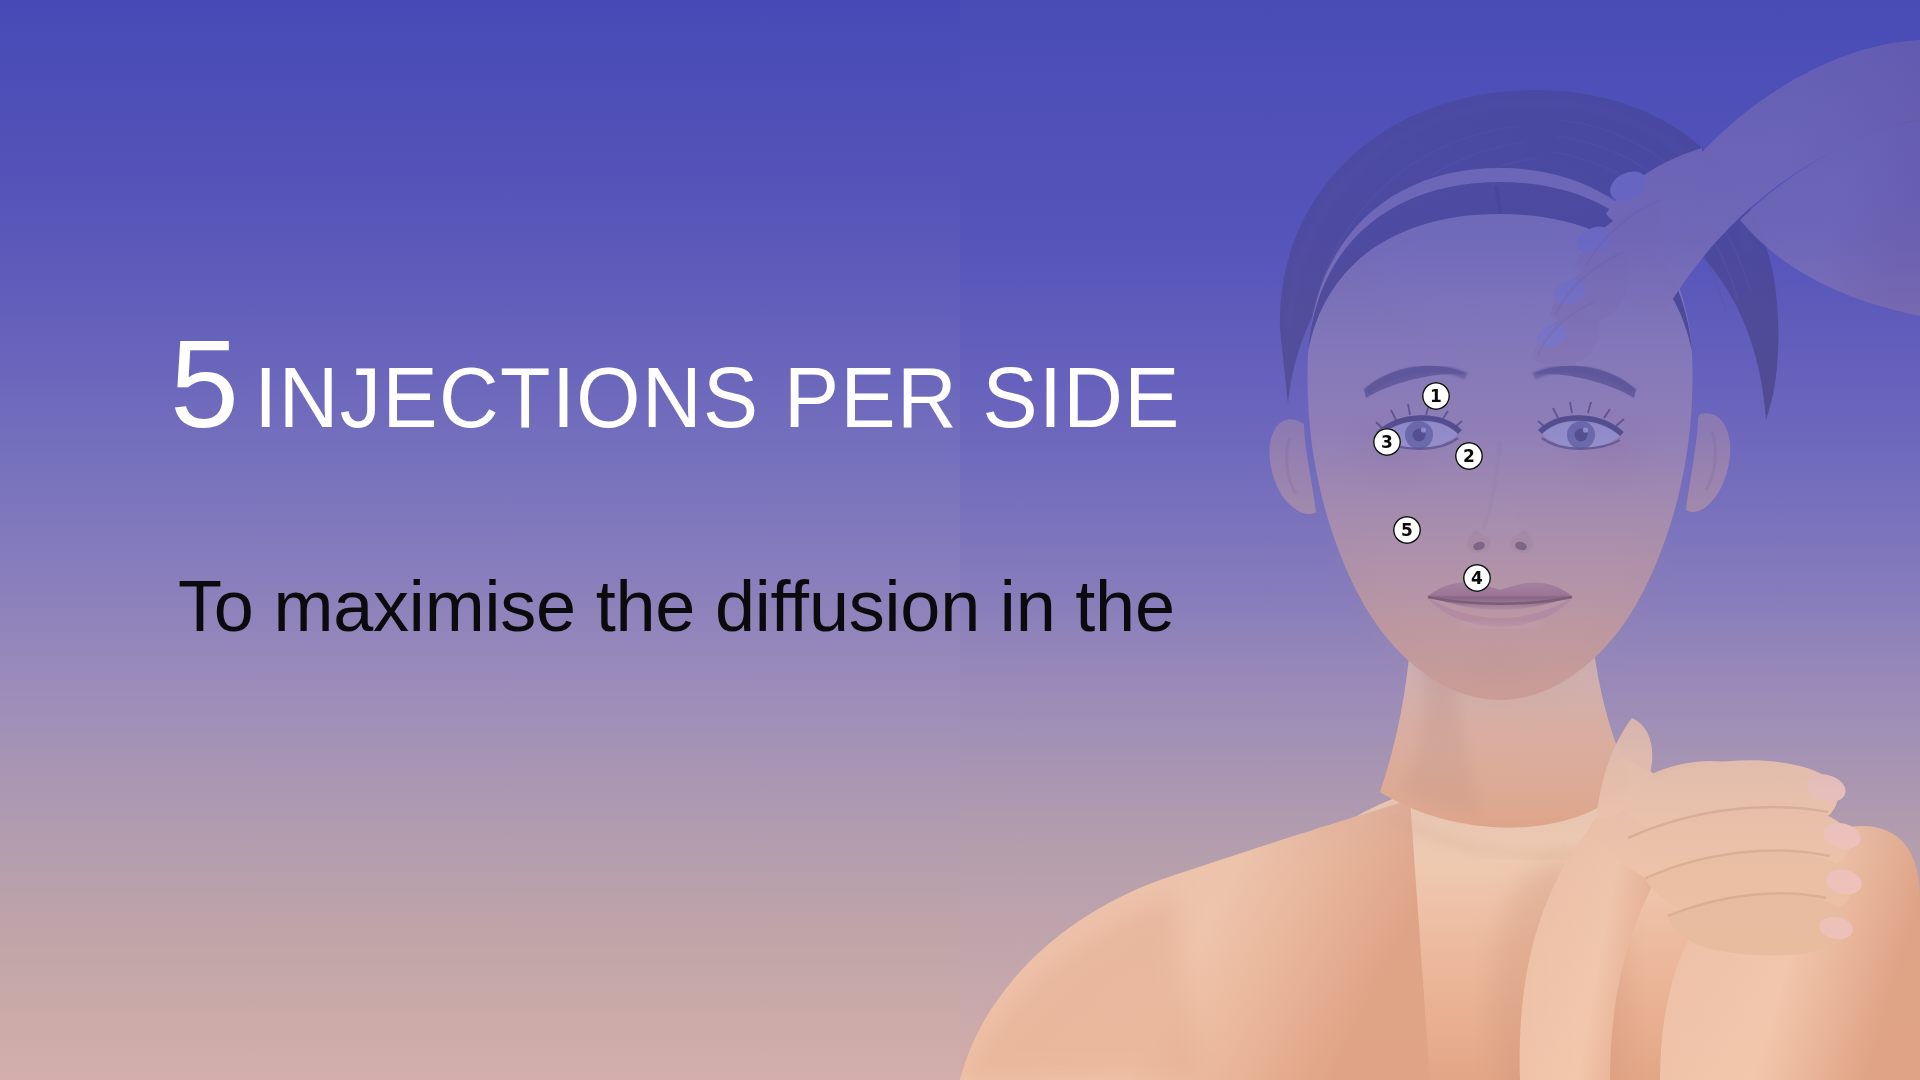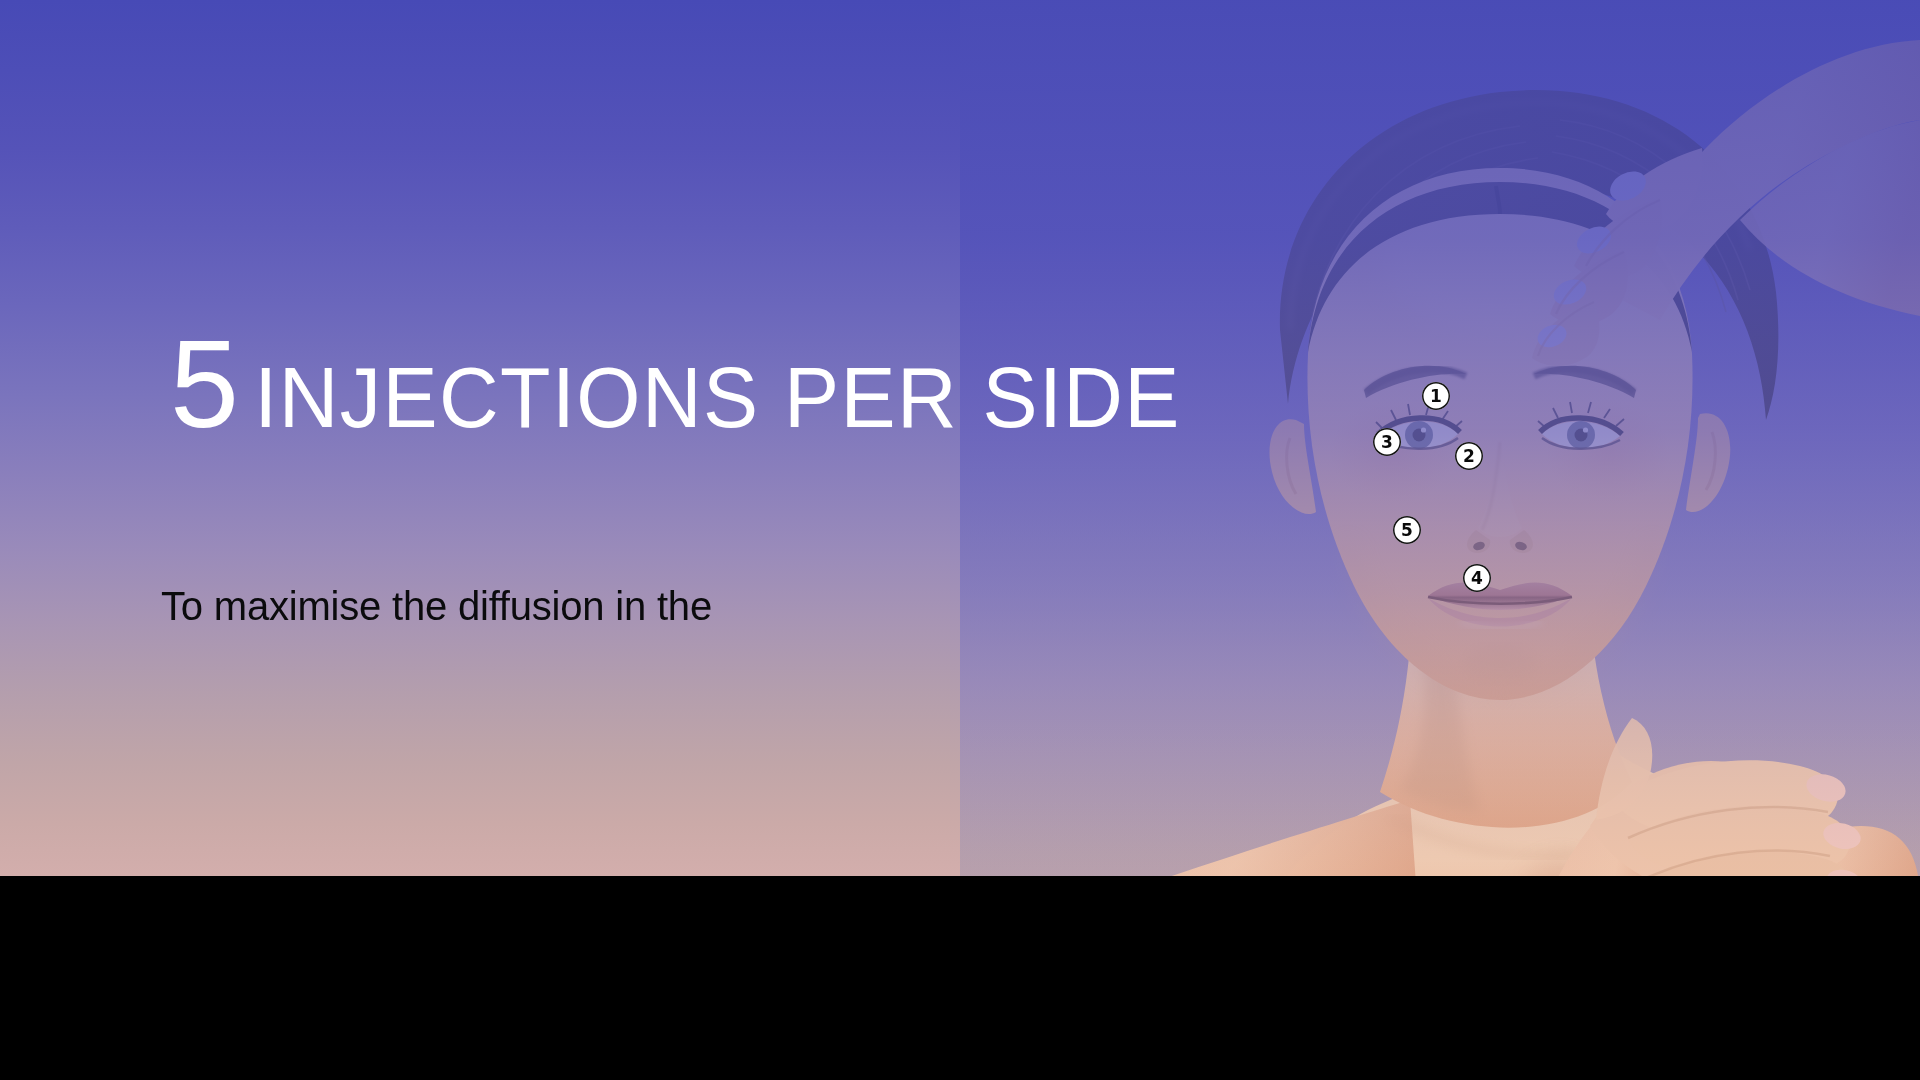--- a/index.html
+++ b/index.html
@@ -3,21 +3,21 @@
 <meta charset="utf-8">
 <style>
   html, body {
     margin: 0;
     padding: 0;
     background: #000;
   }
   #slide {
     position: relative;
     width: 1920px;
-    height: 876px;
+    height: 1080px;
     overflow: hidden;
     font-family: "Liberation Sans", sans-serif;
   }
 
   
   #bg {
     position: absolute;
     inset: 0;
     background: linear-gradient(to bottom,
         #474ab6 0%,
@@ -66,25 +66,25 @@
     font-weight: 400;
     letter-spacing: 1.5px;
     transform: scaleX(0.96);
     display: inline-block;
     transform-origin: left bottom;
     padding-left: 16px;
   }
 
   #body-copy {
     position: absolute;
-    left: 161px;
+    left: 178px;
     top: 567px;
     width: 900px;
     color: #0b0b0d;
-    font-size: 40px;
+    font-size: 72px;
     line-height: 78px;
     font-weight: 400;
     letter-spacing: -0.2px;
   }
   #body-copy .ln { display: block; white-space: nowrap; }
 
   
   .marker {
     position: absolute;
     width: 28px;

